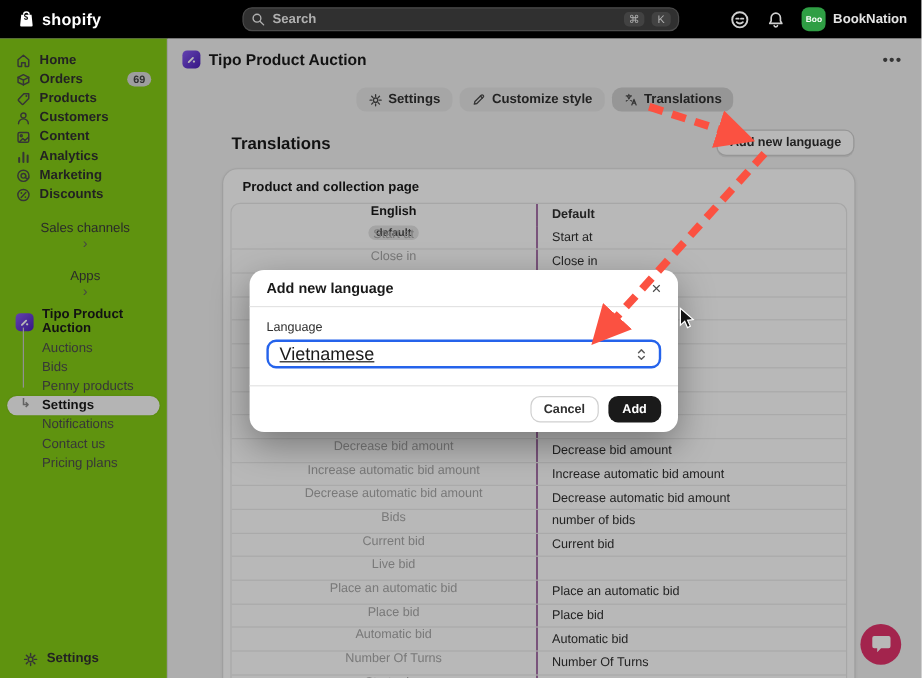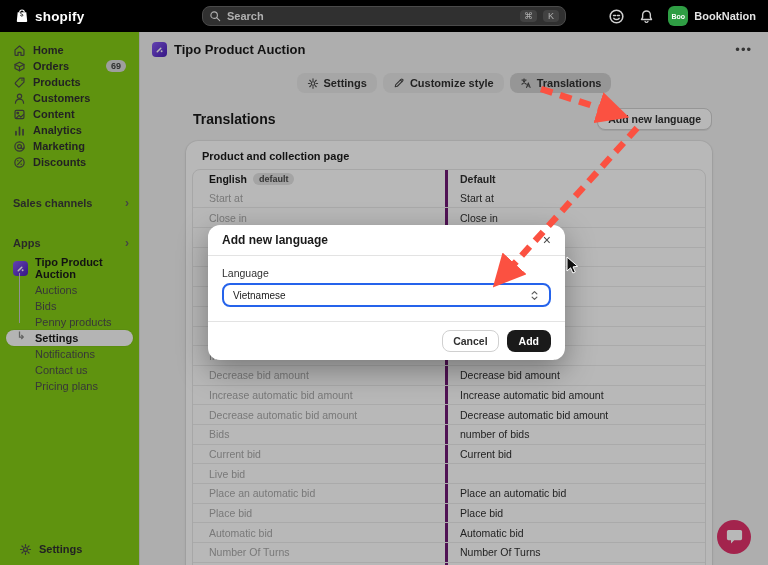--- a/index.html
+++ b/index.html
@@ -23,22 +23,22 @@
 
   
   .shell{display:flex;height:533px;}
   .sidebar{position:relative;width:140px;background:#84cc16;border-right:1px solid #dcdcdc;
     box-sizing:border-box;padding-top:10px;flex-shrink:0;}
   .nav-item{display:flex;align-items:center;gap:7px;height:16px;margin:0 6px;padding:0 7px;
     border-radius:6px;color:#303030;font-size:11px;font-weight:600;cursor:default;}
   .nav-item .icon{width:13px;height:13px;color:#4a4a4a;display:flex;align-items:center;justify-content:center;flex-shrink:0;}
   .nav-badge{margin-left:auto;background:#dcdcdc;color:#444;font-size:9px;font-weight:600;
     border-radius:6px;padding:1px 5px;}
-  .nav-header{display:flex;align-items:center;justify-content:space-between;margin:26px 10px 2px 13px;
-    color:#3a3a3a;font-size:11px;font-weight:700;}
+  .nav-header{display:flex;align-items:center;justify-content:space-between;margin:14px 10px 2px 13px;
+    color:#3a3a3a;font-size:11px;font-weight:400;flex-direction:column;}
   .nav-header .chev{color:#616161;font-size:12px;}
   .app-parent{display:flex;align-items:center;gap:7px;margin:4px 6px 0;padding:2px 7px;font-size:11px;font-weight:bold;color:#1a1a1a;}
   .sub-item{position:relative;height:16px;display:flex;align-items:center;margin:0 6px;
     padding-left:29px;font-size:11px;color:#4d4d4d;font-weight:500;border-radius:8px;}
   .sub-item.active{background:#fafafa;font-weight:bold;color:#1a1a1a;box-shadow:0 0 0 1px rgba(0,0,0,.04);}
   .sub-item .ret{position:absolute;left:11px;top:0;font-size:10px;color:#8a8a8a;}
   .connector{position:absolute;left:19px;top:241px;width:1px;height:50px;background:#c9c9c9;}
   .sidebar-bottom{position:absolute;left:6px;bottom:8px;right:6px;}
 
   
@@ -58,38 +58,38 @@
   .btn-secondary{background:#fff;border:1px solid #d0d0d0;border-radius:8px;padding:4px 10px;
     font-size:10.5px;font-weight:600;color:#303030;box-shadow:0 1px 0 rgba(0,0,0,.07);font-family:inherit;}
 
   .card{margin:11px 56px 0 46px;background:#fff;border-radius:12px;
     box-shadow:0 1px 3px rgba(0,0,0,.12), 0 0 0 1px rgba(0,0,0,.04);padding-bottom:6px;}
   .card-title{font-size:11px;font-weight:bold;color:#1a1a1a;padding:9px 16px 7px;}
   .twrap{margin:0 6px;border:1px solid #e8e8e8;border-radius:8px;overflow:hidden;}
   .trow{display:flex;height:18.7px;border-top:1px solid #ececec;}
   .trow:first-child{border-top:none;}
   .tcell{display:flex;align-items:center;box-sizing:border-box;font-size:10.5px;}
-  .tcell.left{width:255px;padding-left:16px;border-right:3px solid #701a75;color:#a8a8a8;gap:6px;flex-shrink:0;}
+  .tcell.left{width:255px;padding-left:16px;border-right:1px solid #701a75;color:#a8a8a8;gap:6px;flex-shrink:0;flex-direction:column;}
   .tcell.right{flex:1;padding-left:12px;color:#303030;}
   .thead .tcell{font-weight:bold;}
   .thead .tcell.left{color:#1a1a1a;}
   .badge{background:#e3e3e3;color:#4a4a4a;font-size:9px;font-weight:600;border-radius:6px;padding:1px 6px;}
 
   
   .backdrop{position:absolute;left:0;right:0;top:32px;bottom:0;background:rgba(0,0,0,.28);z-index:40;pointer-events:none;}
   .modal{position:absolute;left:208px;top:225px;width:357px;background:#fff;border-radius:12px;z-index:50;
     box-shadow:0 10px 30px rgba(0,0,0,.35);box-sizing:border-box;}
   .modal-head{display:flex;align-items:center;justify-content:space-between;padding:8px 14px;border-bottom:1px solid #e3e3e3;}
   .modal-title{font-size:12px;font-weight:bold;color:#1a1a1a;}
   .modal-close{background:none;border:none;font-size:14px;color:#4a4a4a;line-height:1;padding:0;font-family:inherit;}
   .modal-body{padding:11px 14px 14px;border-bottom:1px solid #e3e3e3;}
   .field-label{font-size:10.5px;color:#303030;margin-bottom:4px;}
   .select{height:24px;border:2px solid #2563eb;border-radius:8px;display:flex;align-items:center;
     justify-content:space-between;padding:0 9px;box-sizing:border-box;background:#fff;}
-  .select .val{font-size:10px;color:#1a1a1a;}
+  .select .val{font-size:15px;color:#1a1a1a;text-decoration:underline;}
   .select .stp{color:#5c5c5c;display:flex;align-items:center;}
   .modal-foot{display:flex;justify-content:flex-end;gap:8px;padding:8px 14px;}
   .btn-cancel{background:#fff;border:1px solid #d0d0d0;border-radius:8px;padding:4px 10px;
     font-size:10.5px;font-weight:600;color:#303030;font-family:inherit;}
   .btn-primary{background:#1a1a1a;border:none;border-radius:8px;padding:4px 12px;
     font-size:10.5px;font-weight:600;color:#fff;font-family:inherit;}
 
   .arrows{position:absolute;inset:0;z-index:60;pointer-events:none;}
   .cursor{position:absolute;left:566px;top:256px;z-index:70;pointer-events:none;}
   .chat-bubble{position:absolute;right:17px;bottom:11px;width:34px;height:34px;border-radius:50%;

